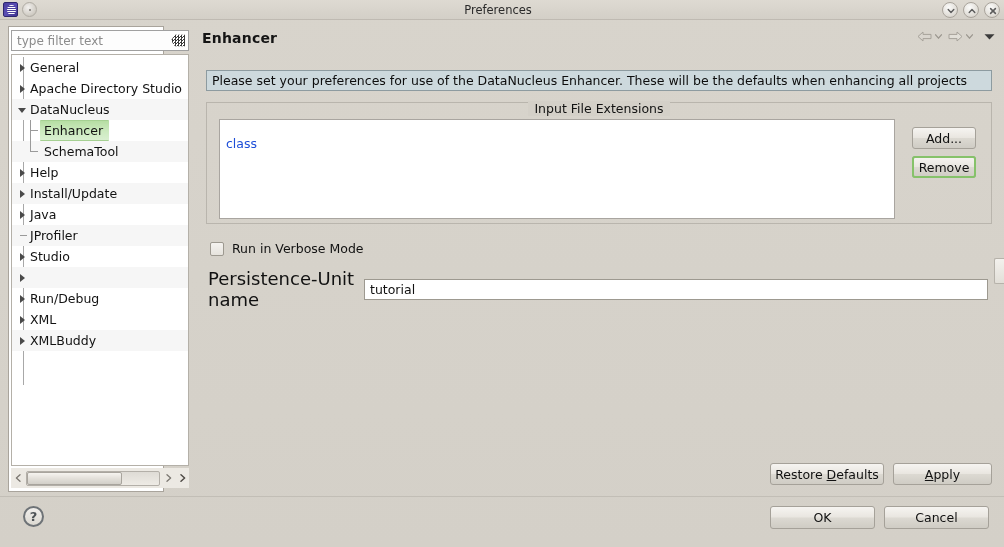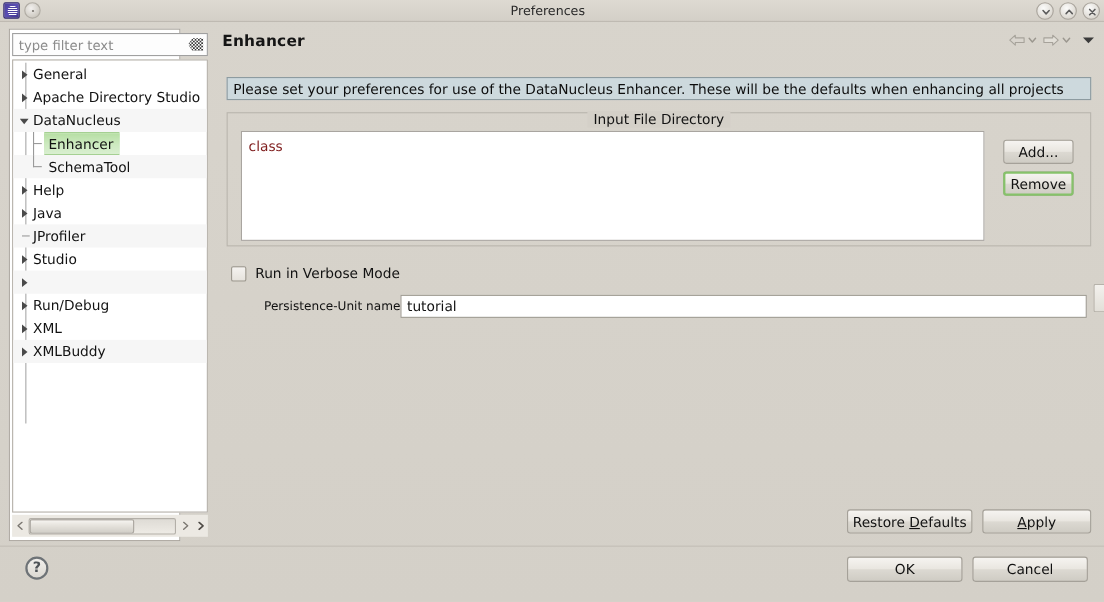--- a/index.html
+++ b/index.html
@@ -263,22 +263,23 @@
   }
   #ext-list {
     position: absolute; left: 219px; top: 119px;
     width: 676px; height: 100px;
     background: #ffffff;
     border: 1px solid #a9a5a0;
     padding: 4px 6px;
     overflow: hidden;
   }
   .ext-item {
-    font-size: 12.5px; color: #7f1d1d; line-height: 17px;
+    font-size: 12.5px; color: #1d4ed8; line-height: 17px;
     cursor: default;
+    margin-top: 11px;
   }
 
   .btn {
     font-family: "DejaVu Sans", "Liberation Sans", sans-serif;
     font-size: 12.5px;
     color: #111;
     background: linear-gradient(to bottom, #f6f4f1 0%, #e9e6e0 48%, #dcd9d2 52%, #cfccc4 100%);
     border: 1px solid #a5a199;
     border-radius: 3px;
     cursor: pointer;
@@ -311,21 +312,21 @@
     cursor: pointer;
     flex: 0 0 auto;
   }
   #verbose-label { font-size: 12.5px; color: #111; }
 
   
   #pu-row {
     position: absolute; left: 208px; top: 268px;
     display: flex; align-items: center;
   }
-  #pu-label { font-size: 11px; color: #111; width: 156px; text-align: right; }
+  #pu-label { font-size: 18px; color: #111; width: 156px; }
   #pu-input {
     width: 624px; height: 21px;
     border: 1px solid #9d9990;
     background: #ffffff;
     font-family: "DejaVu Sans", "Liberation Sans", sans-serif;
     font-size: 12.5px; color: #111;
     padding: 0 5px;
     outline: none;
   }
 
@@ -432,20 +433,24 @@
             <span class="row-label">Enhancer</span>
           </div>
           <div class="tree-row alt">
             <span class="child-connector last"></span>
             <span class="row-label">SchemaTool</span>
           </div>
           <div class="tree-row">
             <span class="twisty collapsed"></span>
             <span class="row-label">Help</span>
           </div>
+          <div class="tree-row alt">
+            <span class="twisty collapsed"></span>
+            <span class="row-label">Install/Update</span>
+          </div>
           <div class="tree-row">
             <span class="twisty collapsed"></span>
             <span class="row-label">Java</span>
           </div>
           <div class="tree-row alt">
             <span class="twisty leaf"></span>
             <span class="row-label">JProfiler</span>
           </div>
           <div class="tree-row">
             <span class="twisty collapsed"></span>
@@ -516,21 +521,21 @@
       </svg>
     </div>
   </div>
 
   <div id="info-banner">
     <span>Please set your preferences for use of the DataNucleus Enhancer. These will be the defaults when enhancing all projects</span>
   </div>
 
   <div id="group-input-ext"></div>
   <div id="group-title-wrap">
-    <span style="background:#d4d0c8; padding:0 6px;">Input File Directory</span>
+    <span style="background:#d4d0c8; padding:0 6px;">Input File Extensions</span>
   </div>
 
   <div id="ext-list">
     <div class="ext-item">class</div>
   </div>
 
   <button id="btn-add" class="btn">
     <span>Add...</span>
   </button>
   <button id="btn-remove" class="btn focus">

